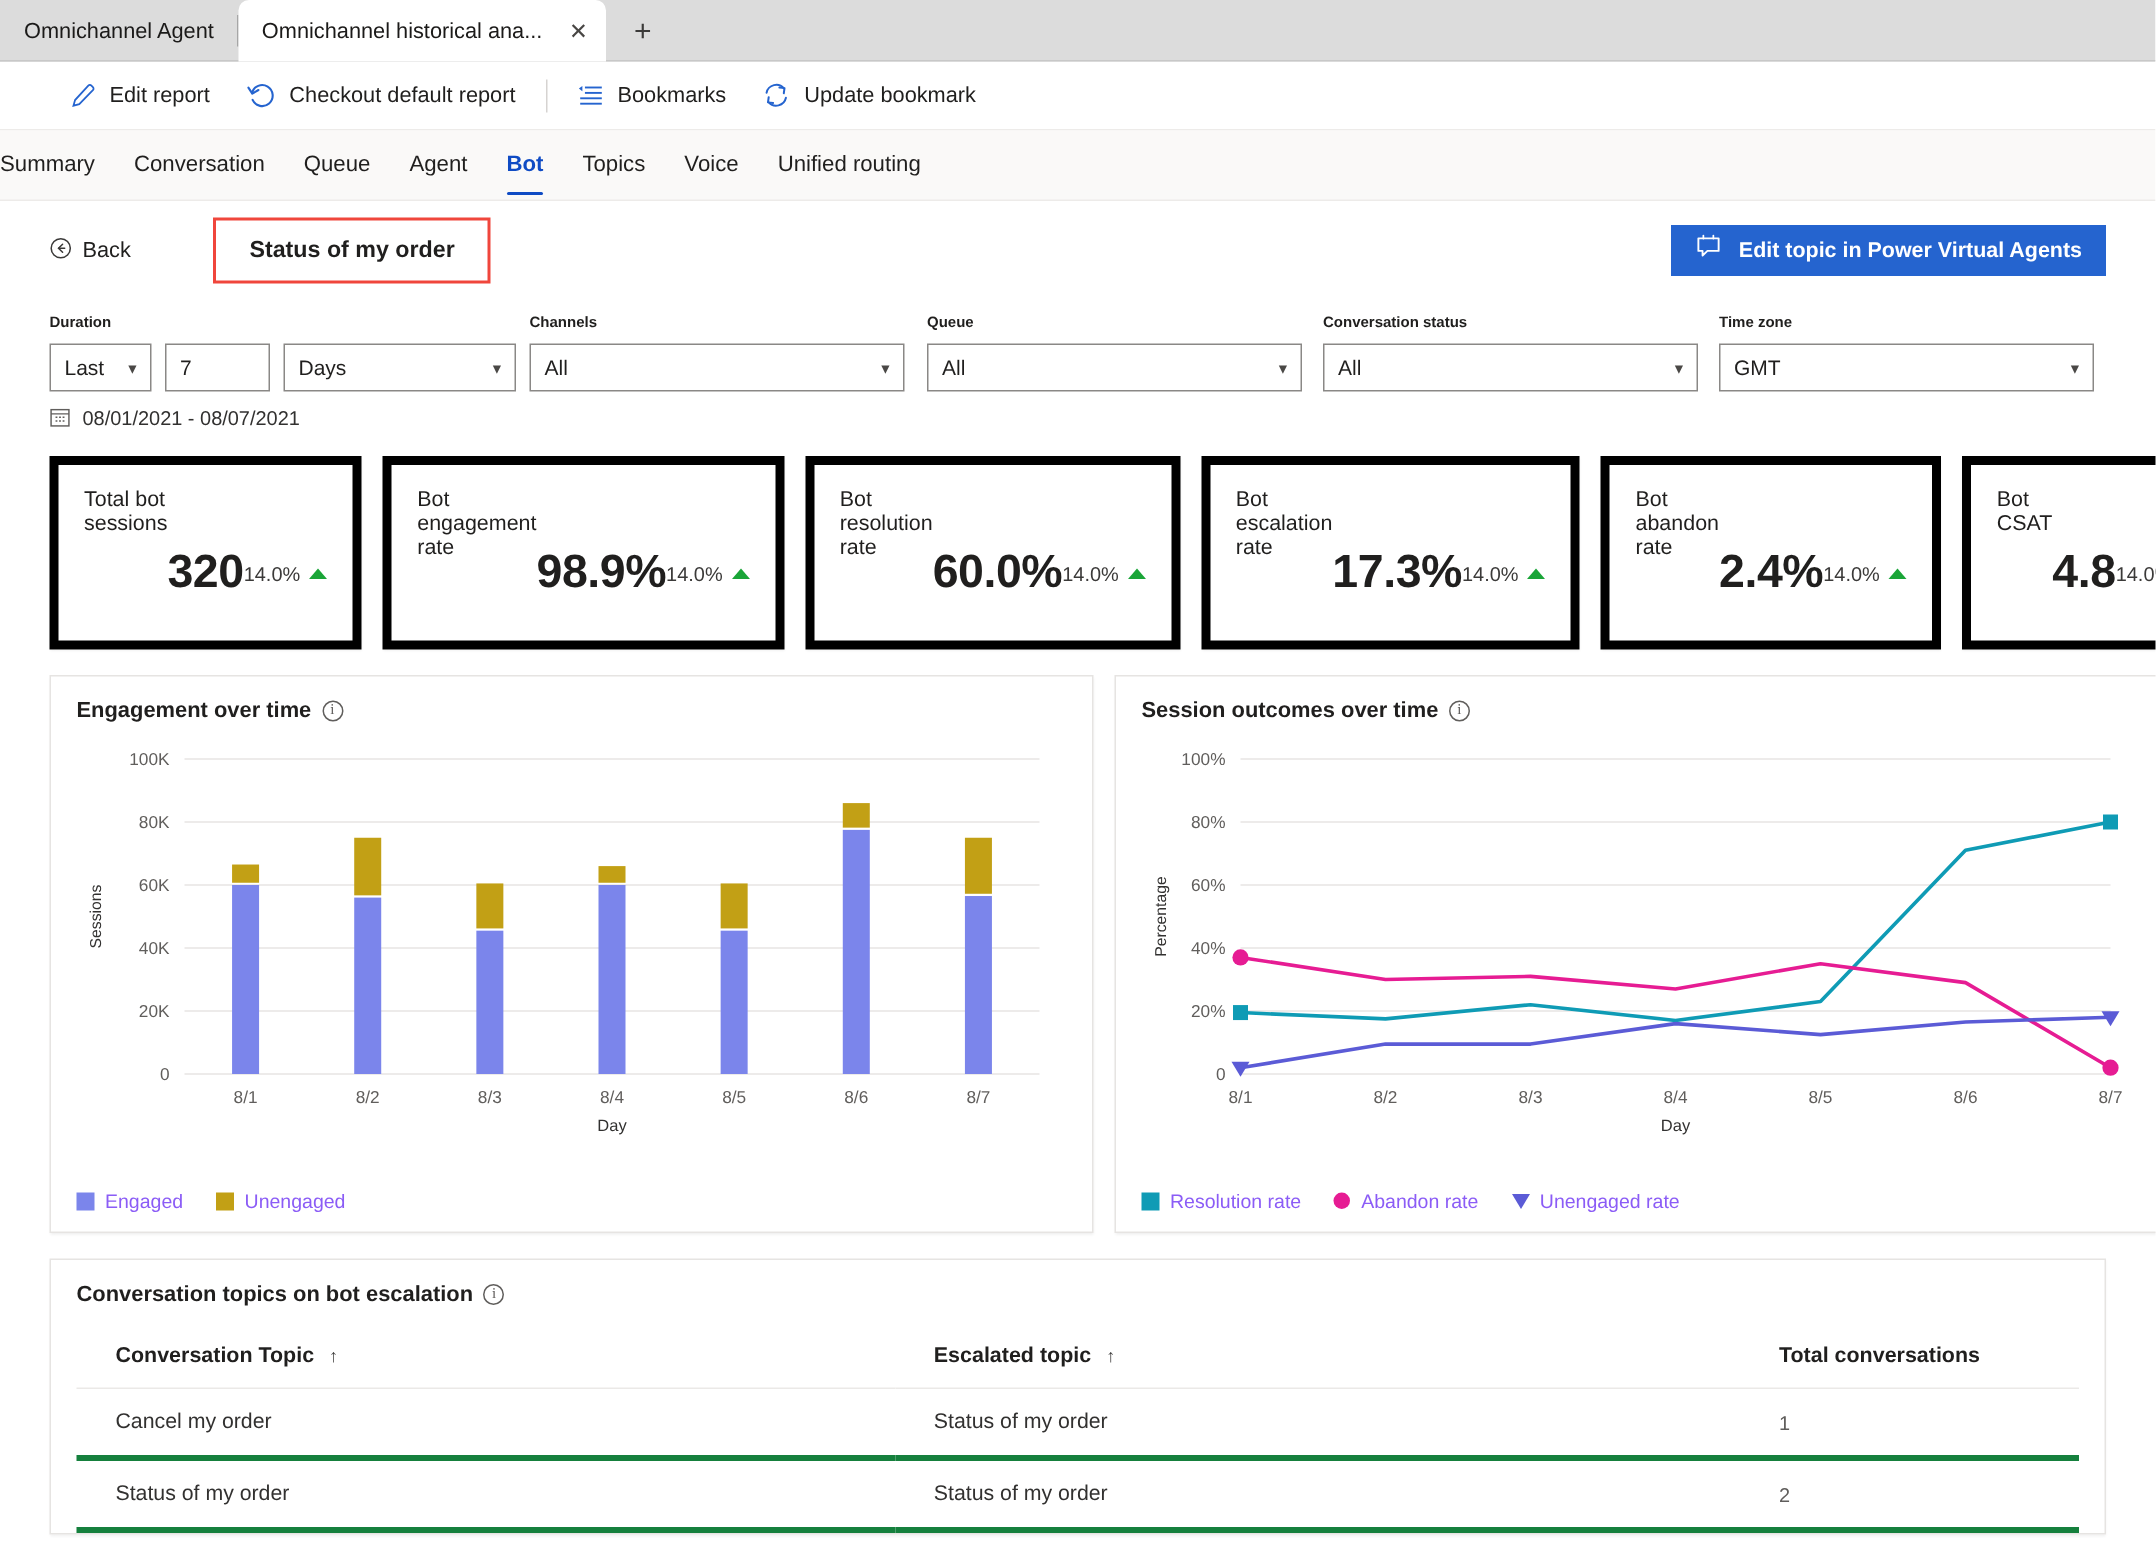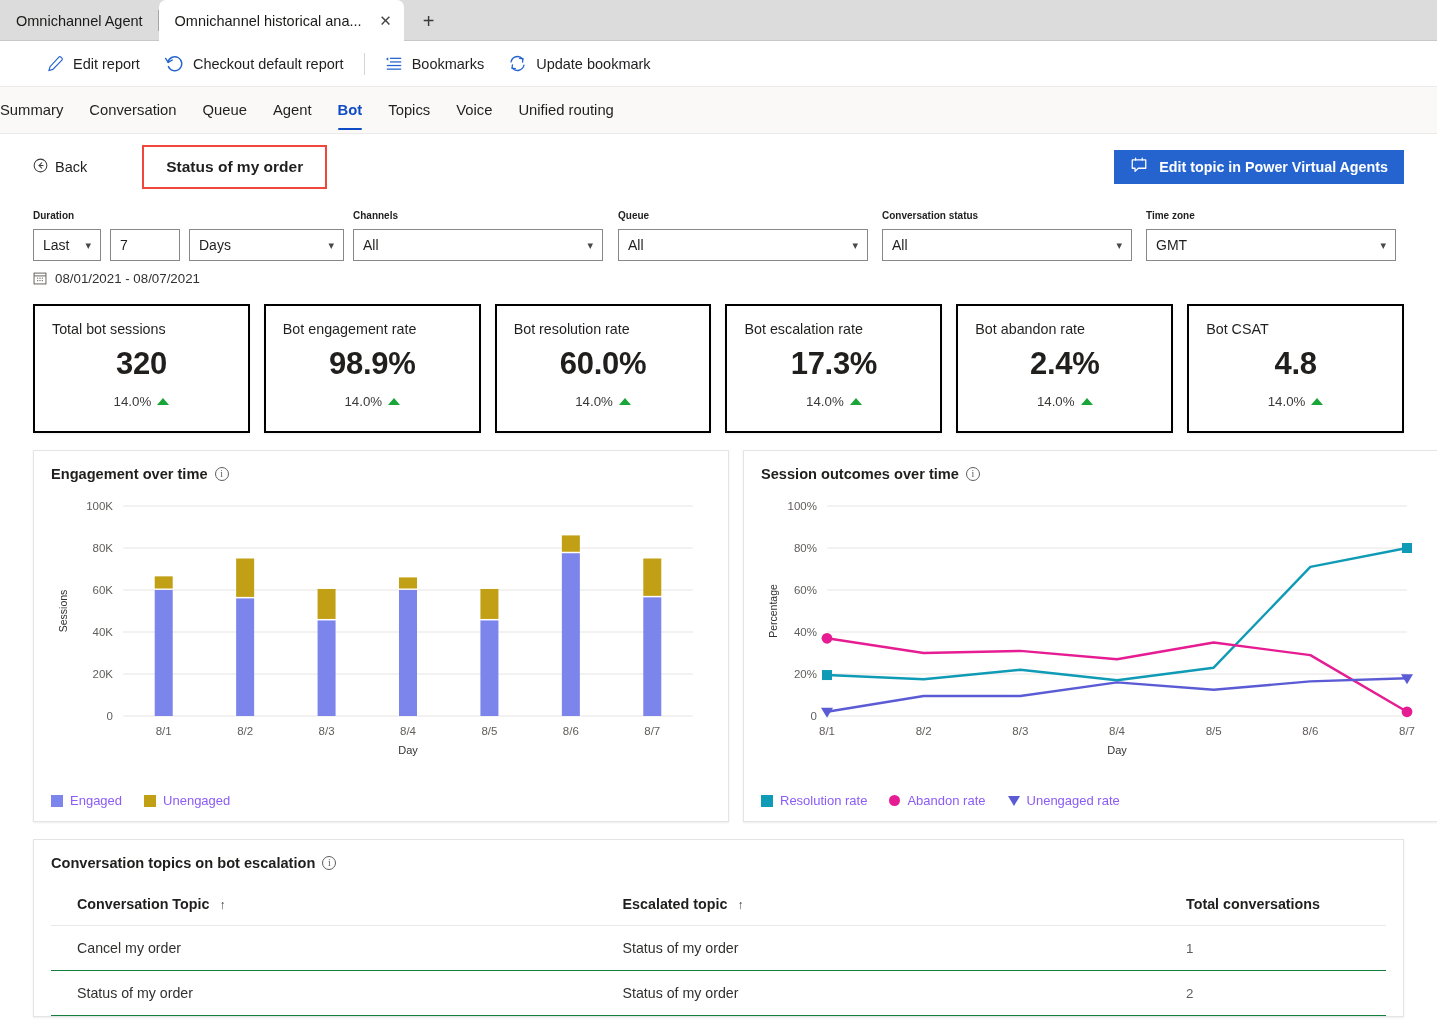--- a/index.html
+++ b/index.html
@@ -128,25 +128,25 @@
   .fctl .chev { color: #4a4846; font-size: 11px; margin-left: 8px; }
   .daterange {
     display: flex; align-items: flex-start; gap: 8px;
     margin-top: 10px; font-size: 13.3px; color: #323130;
   }
 
   
   .kpirow { display: flex; gap: 14px; margin-top: 16px; }
   .kpi {
     flex: 1; background: #ffffff;
-    border: 2px solid #000000;
+    border: 6px solid #000000;
     box-shadow: 0 1px 2px rgba(0,0,0,0.07);
     height: 129px;
     padding: 15px 17px 0 17px;
-    display: flex; flex-direction: column; align-items: center;
+    display: flex; flex-direction: row; align-items: center;
   }
   .kpi .ktitle { align-self: flex-start; font-size: 14.3px; color: #201f1e; }
   .kpi .kvalue { font-size: 31px; font-weight: bold; color: #201f1e; margin-top: 9px; letter-spacing: -0.3px; }
   .kpi .kdelta { margin-top: 12px; font-size: 13.3px; color: #3b3a39; display: flex; align-items: center; gap: 6px; }
   .uptri {
     width: 0; height: 0;
     border-left: 6px solid transparent;
     border-right: 6px solid transparent;
     border-bottom: 7px solid #1aa538;
   }
@@ -194,21 +194,21 @@
   table.topics { width: 100%; border-collapse: collapse; margin-top: 13px; }
   table.topics th {
     text-align: left; font-size: 14.3px; font-weight: bold; color: #201f1e;
     padding: 12px 0 13px 26px;
     border-bottom: 1px solid #ebe9e7;
   }
   table.topics th .sortarrow { margin-left: 10px; font-size: 12px; color: #3b3a39; font-weight: normal; }
   table.topics td {
     font-size: 14.2px; color: #323130;
     padding: 14px 0 14px 26px;
-    border-bottom: 1px solid #15803d;
+    border-bottom: 4px solid #15803d;
   }
   table.topics .numcol { text-align: left; padding-left: 0; }
   table.topics th.numcol { width: 330px; }
   table.topics td.numcol { color: #605e5c; font-size: 13.3px; }
   .numinner { padding-left: 130px; }
 
   svg text { font-family: "Liberation Sans", sans-serif; }
 </style>
 </head>
 <body>

